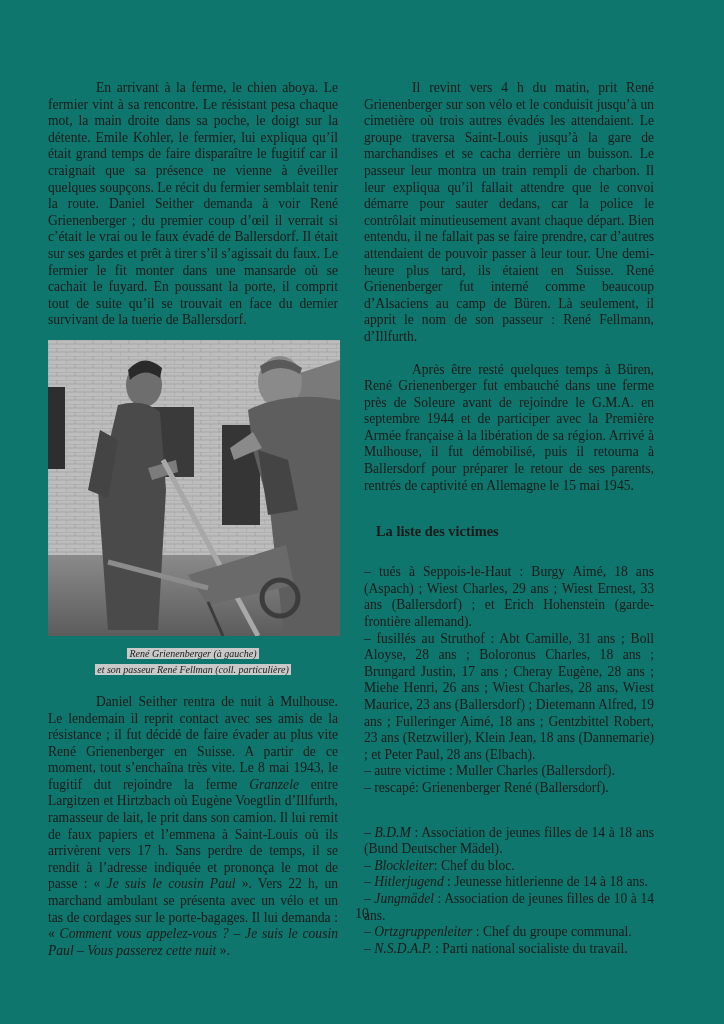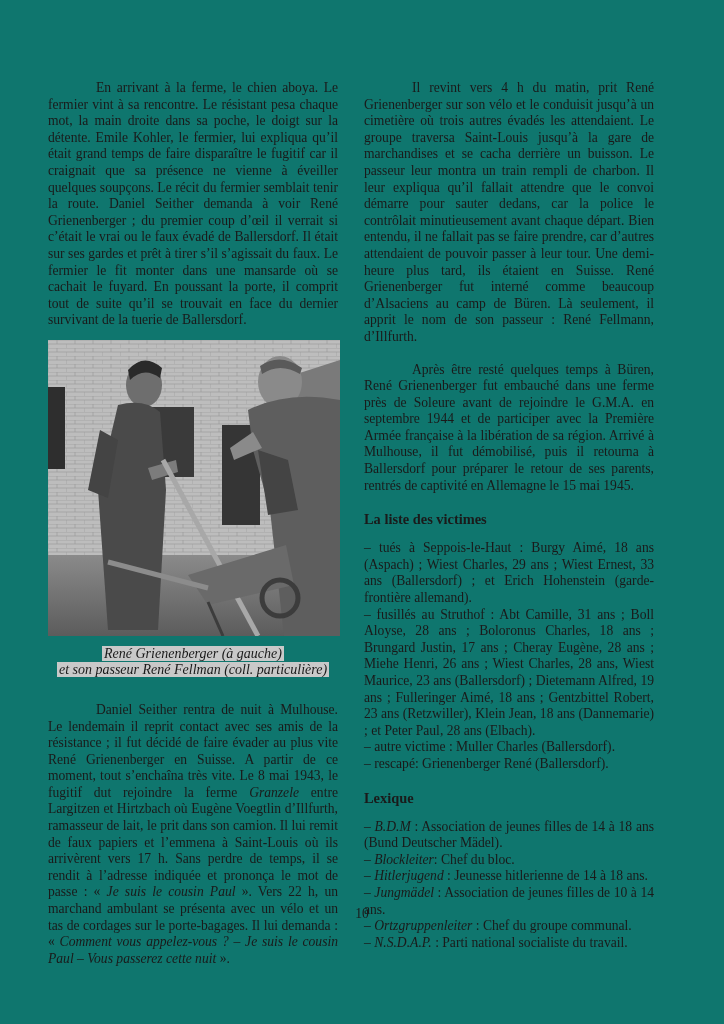--- a/index.html
+++ b/index.html
@@ -8,23 +8,23 @@
   .page { position:absolute; left:0; top:0; width:724px; height:1024px; background:#0f766e; }
   .col { position:absolute; top:80px; font-size:13.6px; line-height:16.6px; }
   .col.left { left:48px; width:290px; }
   .col.right { left:364px; width:290px; }
   p { margin:0; text-align:justify; }
   p.indent { text-indent:48px; }
   .gap { height:16px; }
   .photo { margin-top:11px; width:292px; height:296px; position:relative; overflow:hidden;
            background:#8d8d8d; }
   .photo svg { display:block; }
-  .caption { margin:10px auto 8px; text-align:center; font-style:italic; font-size:14px; line-height:16px; }
+  .caption { margin:10px auto 0; text-align:center; font-style:italic; font-size:10px; line-height:16px; }
   .caption span { background:#c9c9c9; padding:0 2px; }
-  h3 { margin:0; font-size:14.4px; font-weight:bold; line-height:18px; }
+  h3 { margin:12px; font-size:14.4px; font-weight:bold; line-height:18px; }
   .list-item { text-align:justify; }
   .lex-term { font-style:italic; }
   .page-number { position:absolute; top:906px; left:0; width:724px; text-align:center; font-size:13.6px; }
 </style>
 </head>
 <body>
 
 <div class="page">
 
   <div class="col left">
@@ -93,21 +93,20 @@
     <div class="gap"></div>
     <h3>La liste des victimes</h3>
     <div class="gap" style="height:12px"></div>
     <div>
       <p class="list-item">– tués à Seppois-le-Haut : Burgy Aimé, 18 ans (Aspach) ; Wiest Charles, 29 ans ; Wiest Ernest, 33 ans (Ballersdorf) ; et Erich Hohenstein (garde-frontière allemand).</p>
       <p class="list-item">– fusillés au Struthof : Abt Camille, 31 ans ; Boll Aloyse, 28 ans ; Boloronus Charles, 18 ans ; Brungard Justin, 17 ans ; Cheray Eugène, 28 ans ; Miehe Henri, 26 ans ; Wiest Charles, 28 ans, Wiest Maurice, 23 ans (Ballersdorf) ; Dietemann Alfred, 19 ans ; Fulleringer Aimé, 18 ans ; Gentzbittel Robert, 23 ans (Retzwiller), Klein Jean, 18 ans (Dannemarie) ; et Peter Paul, 28 ans (Elbach).</p>
       <p class="list-item">– autre victime : Muller Charles (Ballersdorf).</p>
       <p class="list-item">– rescapé: Grienenberger René (Ballersdorf).</p>
     </div>
     <div class="gap"></div>
-    <h3>Lexique</h3>
     <div class="gap" style="height:12px"></div>
     <div>
       <p class="list-item">– <span class="lex-term">B.D.M</span><span> : Association de jeunes filles de 14 à 18 ans (Bund Deutscher Mädel).</span></p>
       <p class="list-item">– <span class="lex-term">Blockleiter</span><span>: Chef du bloc.</span></p>
       <p class="list-item">– <span class="lex-term">Hitlerjugend</span><span> : Jeunesse hitlerienne de 14 à 18 ans.</span></p>
       <p class="list-item">– <span class="lex-term">Jungmädel</span><span> : Association de jeunes filles de 10 à 14 ans.</span></p>
       <p class="list-item">– <span class="lex-term">Ortzgruppenleiter</span><span> : Chef du groupe communal.</span></p>
       <p class="list-item">– <span class="lex-term">N.S.D.A.P.</span><span> : Parti national socialiste du travail.</span></p>
     </div>
   </div>

